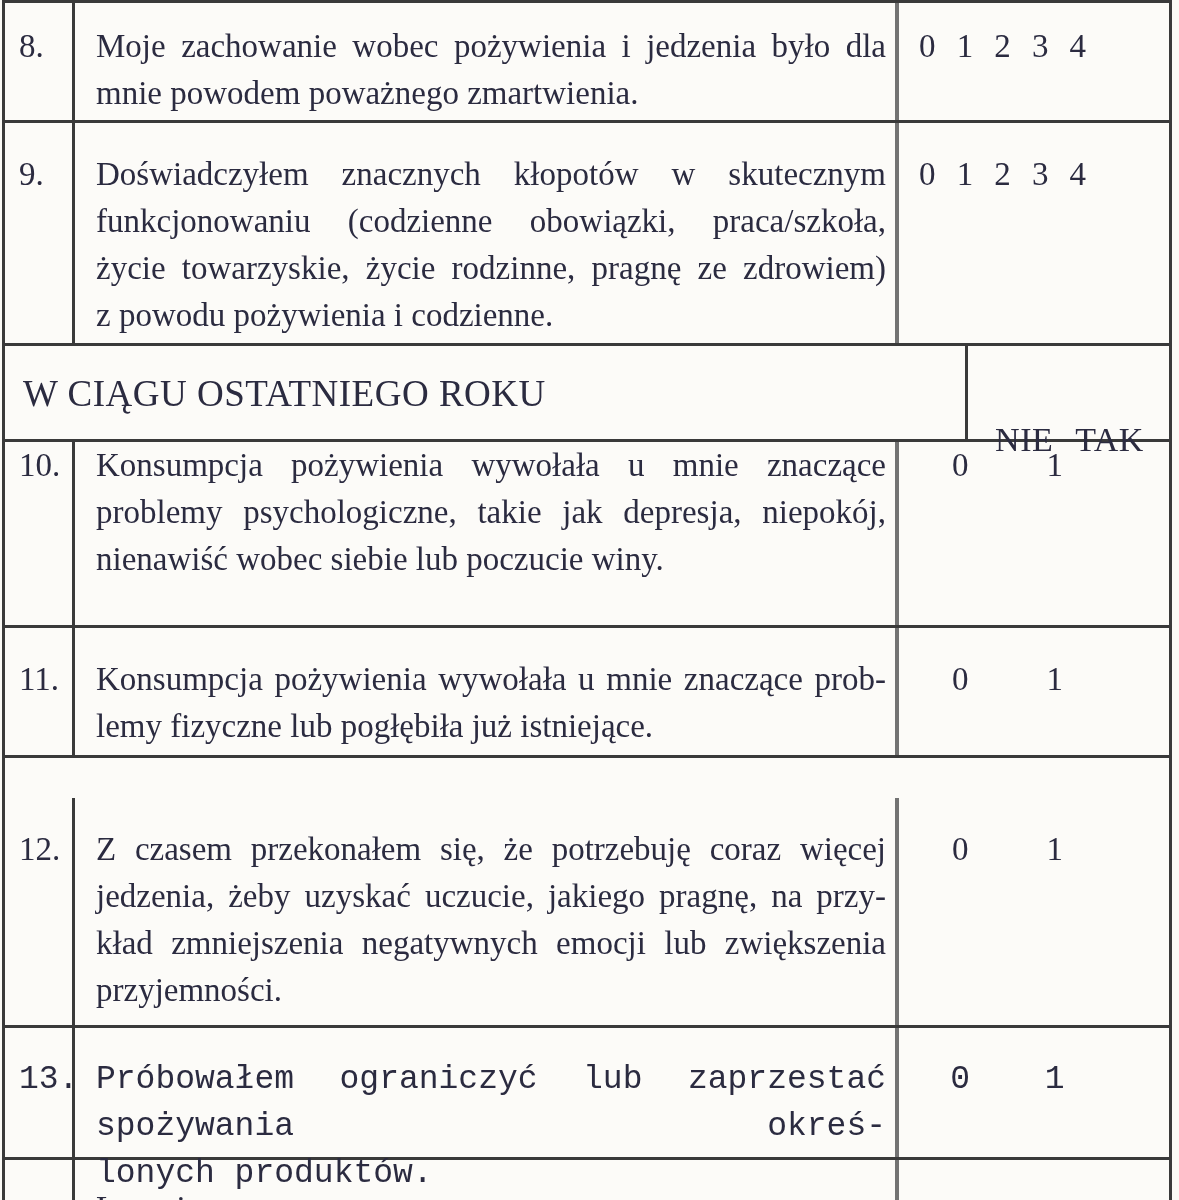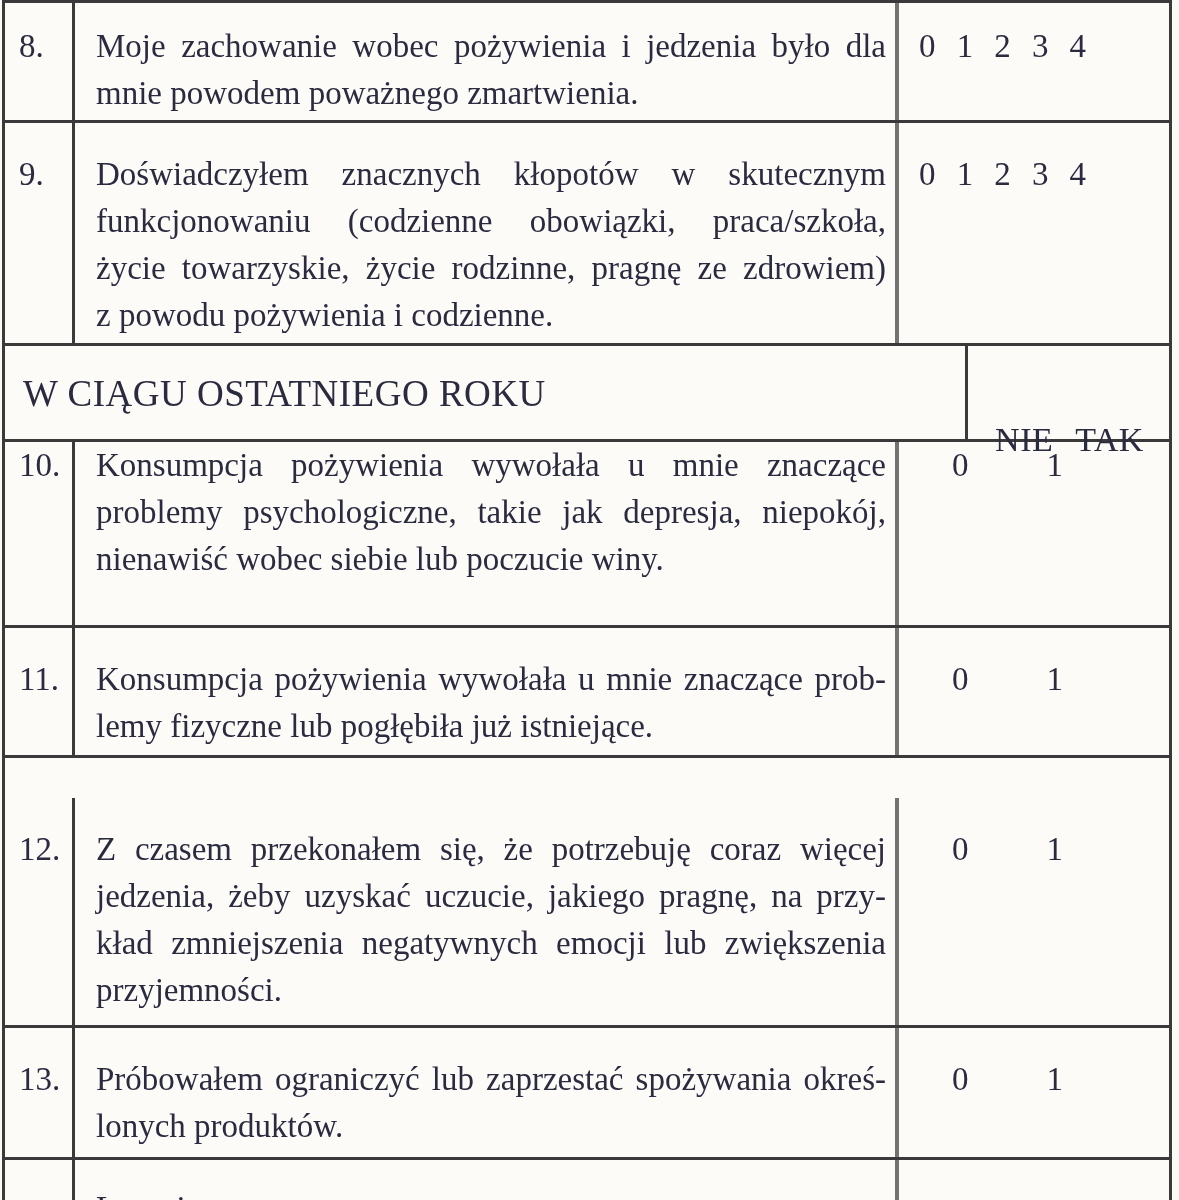--- a/index.html
+++ b/index.html
@@ -41,21 +41,21 @@
   .c-ans{width:203px;}
   .ln{font-size:33px;line-height:47px;}
   .jl{text-align:justify;text-align-last:justify;}
   
   .r8{height:120px;}  .r8 .c-num,.r8 .c-text,.r8 .c-ans{padding-top:20px;}
   .r9{height:223px;}  .r9 .c-num,.r9 .c-text,.r9 .c-ans{padding-top:28px;}
   .rh{height:96px;}   .rh .c-label{padding-top:27px;} .rh .c-ans{padding-top:27px;}
   .r10{height:186px;} .r10 .c-num,.r10 .c-text,.r10 .c-ans{}
   .r11{height:130px;} .r11 .c-num,.r11 .c-text,.r11 .c-ans{padding-top:28px;}
   .r12{height:230px;margin-top:40px;} .r12 .c-num,.r12 .c-text,.r12 .c-ans{padding-top:28px;}
-  .r13{height:132px;} .r13 .c-num,.r13 .c-text,.r13 .c-ans{padding-top:28px;}
+  .r13{height:132px;font-family:Liberation Mono, monospace;} .r13 .c-num,.r13 .c-text,.r13 .c-ans{padding-top:28px;}
   .rt{height:85px;}   .rt .c-num,.rt .c-text{padding-top:25px;}
   
   .scale5{
     display:flex;justify-content:space-between;
     padding-left:20px;padding-right:16px;
     font-size:33px;line-height:47px;
   }
   .binary{
     display:flex;
     font-size:33px;line-height:47px;

